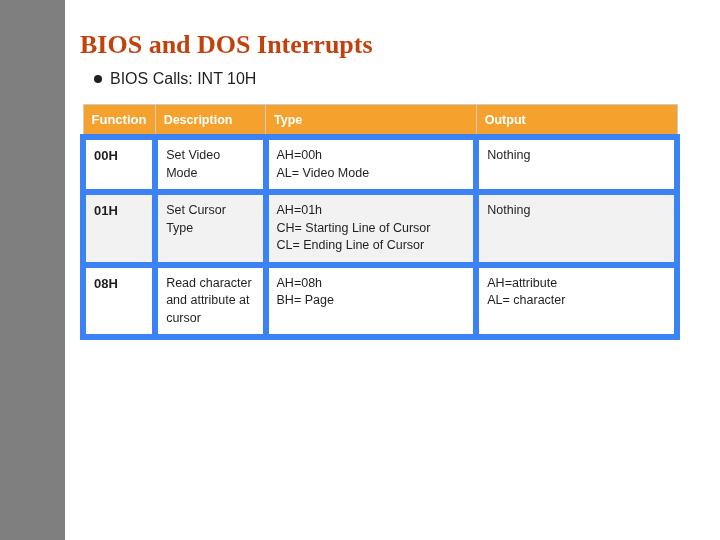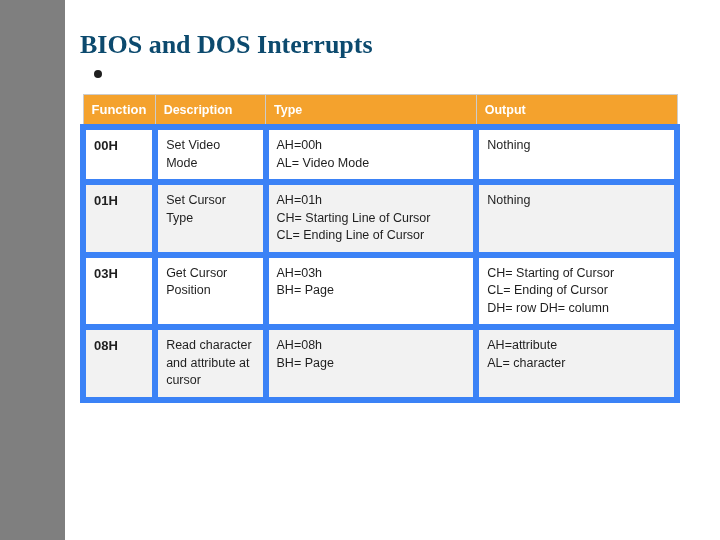--- a/index.html
+++ b/index.html
@@ -21,21 +21,21 @@
       position: absolute;
       left: 0;
       top: 0;
       width: 65px;
       height: 540px;
       background: #7f7f7f;
     }
     .title {
       font-size: 26px;
       font-weight: bold;
-      color: #0c4a6e;
+      color: #c2410c;
       margin-bottom: 10px;
       font-family: 'Palatino Linotype', Palatino, serif;
     }
     .subtitle {
       font-size: 16px;
       color: #1f1f1f;
       margin-bottom: 16px;
       margin-left: 14px;
       display: flex;
       align-items: center;
@@ -99,20 +99,21 @@
 </head>
 <body>
 
 <div class="slide">
   <div class="left-bar"></div>
 
   <h1 class="title">BIOS and DOS Interrupts</h1>
 
   <div class="subtitle">
     <span class="bullet"></span>
+    <span>BIOS Calls: INT 10H</span>
   </div>
 
   <table>
     <thead>
       <tr>
         <th class="func-col">Function</th>
         <th class="desc-col">Description</th>
         <th class="input-col">Type</th>
         <th class="output-col">Output</th>
       </tr>
@@ -127,29 +128,20 @@
         </tr>
         <tr>
           <td class="func-col">01H</td>
           <td class="desc-col">Set Cursor Type</td>
           <td class="input-col" style="white-space: pre-line;">AH=01h
 CH= Starting Line of Cursor
 CL= Ending Line of Cursor</td>
           <td class="output-col" style="white-space: pre-line;">Nothing</td>
         </tr>
         <tr>
-          <td class="func-col">03H</td>
-          <td class="desc-col">Get Cursor Position</td>
-          <td class="input-col" style="white-space: pre-line;">AH=03h
-BH= Page</td>
-          <td class="output-col" style="white-space: pre-line;">CH= Starting of Cursor
-CL= Ending of Cursor
-DH= row DH= column</td>
-        </tr>
-        <tr>
           <td class="func-col">08H</td>
           <td class="desc-col">Read character and attribute at cursor</td>
           <td class="input-col" style="white-space: pre-line;">AH=08h
 BH= Page</td>
           <td class="output-col" style="white-space: pre-line;">AH=attribute
 AL= character</td>
         </tr>
       </tbody>
   </table>
 </div>

